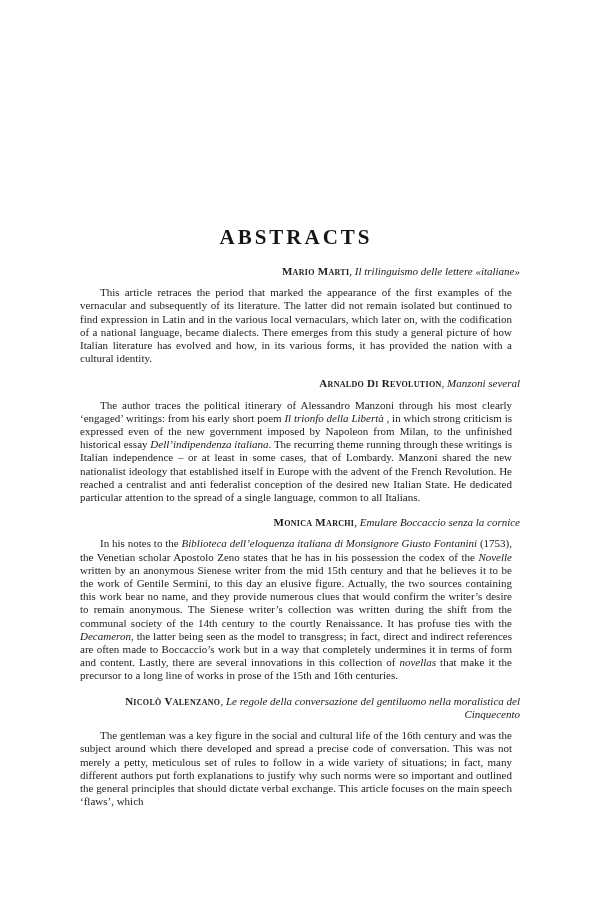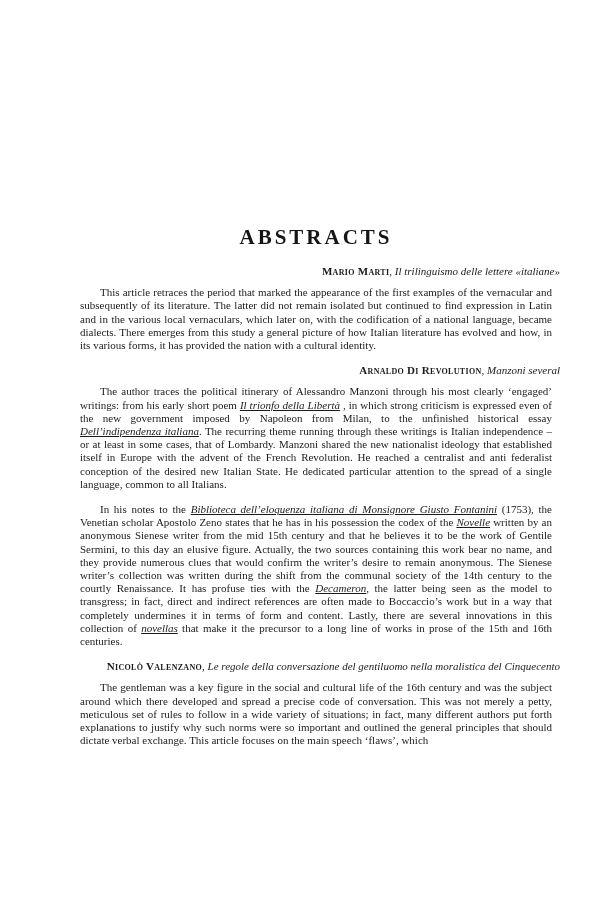--- a/index.html
+++ b/index.html
@@ -6,21 +6,21 @@
     margin: 0;
     padding: 0;
     background: #ffffff;
   }
   .page {
     position: relative;
     width: 604px;
     height: 907px;
     background: #ffffff;
     box-sizing: border-box;
-    padding: 225px 44px 0 72px;
+    padding: 225px 84px 0 72px;
     font-family: "Liberation Serif", "DejaVu Serif", serif;
     color: #1b1b1b;
     overflow: hidden;
   }
   .title {
     margin: 0 0 15px 0;
     text-align: center;
     font-size: 21px;
     font-weight: bold;
     letter-spacing: 3px;
@@ -47,40 +47,40 @@
     margin: 8px;
     font-size: 11px;
     line-height: 13.2px;
     text-align: justify;
     text-indent: 20px;
     hyphens: auto;
     -webkit-hyphens: auto;
   }
   .body-para i {
     font-style: italic;
-    text-decoration: underline;
   }
 </style>
 </head>
 <body>
 
 <div class="page">
   <h1 class="title">ABSTRACTS</h1>
   <div id="abstract-list">
   <section class="abstract">
     <p class="heading"><span class="author">Mario Marti</span><span>, </span><span class="work-title">Il trilinguismo delle lettere «italiane»</span></p>
     <p class="body-para"><span>This article retraces the period that marked the appearance of the first examples of the vernacular and subsequently of its literature. The latter did not remain isolated but continued to find expression in Latin and in the various local vernaculars, which later on, with the codification of a national language, became dialects. There emerges from this study a general picture of how Italian literature has evolved and how, in its various forms, it has provided the nation with a cultural identity.</span></p>
   </section>
 
   <section class="abstract">
     <p class="heading"><span class="author">Arnaldo Di Revolution</span><span>, </span><span class="work-title">Manzoni several</span></p>
     <p class="body-para"><span>The author traces the political itinerary of Alessandro Manzoni through his most clearly ‘engaged’ writings: from his early short poem </span><i>Il trionfo della Libertà</i><span> , in which strong criticism is expressed even of the new government imposed by Napoleon from Milan, to the unfinished historical essay </span><i>Dell’indipendenza italiana</i><span>. The recurring theme running through these writings is Italian independence – or at least in some cases, that of Lombardy. Manzoni shared the new nationalist ideology that established itself in Europe with the advent of the French Revolution. He reached a centralist and anti federalist conception of the desired new Italian State. He dedicated particular attention to the spread of a single language, common to all Italians.</span></p>
   </section>
 
   <section class="abstract">
+    <p class="heading"><span class="author">Monica Marchi</span><span>, </span><span class="work-title">Emulare Boccaccio senza la cornice</span></p>
     <p class="body-para"><span>In his notes to the </span><i>Biblioteca dell’eloquenza italiana di Monsignore Giusto Fontanini</i><span> (1753), the Venetian scholar Apostolo Zeno states that he has in his possession the codex of the </span><i>Novelle</i><span> written by an anonymous Sienese writer from the mid 15th century and that he believes it to be the work of Gentile Sermini, to this day an elusive figure. Actually, the two sources containing this work bear no name, and they provide numerous clues that would confirm the writer’s desire to remain anonymous. The Sienese writer’s collection was written during the shift from the communal society of the 14th century to the courtly Renaissance. It has profuse ties with the </span><i>Decameron</i><span>, the latter being seen as the model to transgress; in fact, direct and indirect references are often made to Boccaccio’s work but in a way that completely undermines it in terms of form and content. Lastly, there are several innovations in this collection of </span><i>novellas</i><span> that make it the precursor to a long line of works in prose of the 15th and 16th centuries.</span></p>
   </section>
 
   <section class="abstract">
     <p class="heading"><span class="author">Nicolò Valenzano</span><span>, </span><span class="work-title">Le regole della conversazione del gentiluomo nella moralistica del Cinquecento</span></p>
     <p class="body-para"><span>The gentleman was a key figure in the social and cultural life of the 16th century and was the subject around which there developed and spread a precise code of conversation. This was not merely a petty, meticulous set of rules to follow in a wide variety of situations; in fact, many different authors put forth explanations to justify why such norms were so important and outlined the general principles that should dictate verbal exchange. This article focuses on the main speech ‘flaws’, which</span></p>
   </section>
 </div>
 </div>
 

